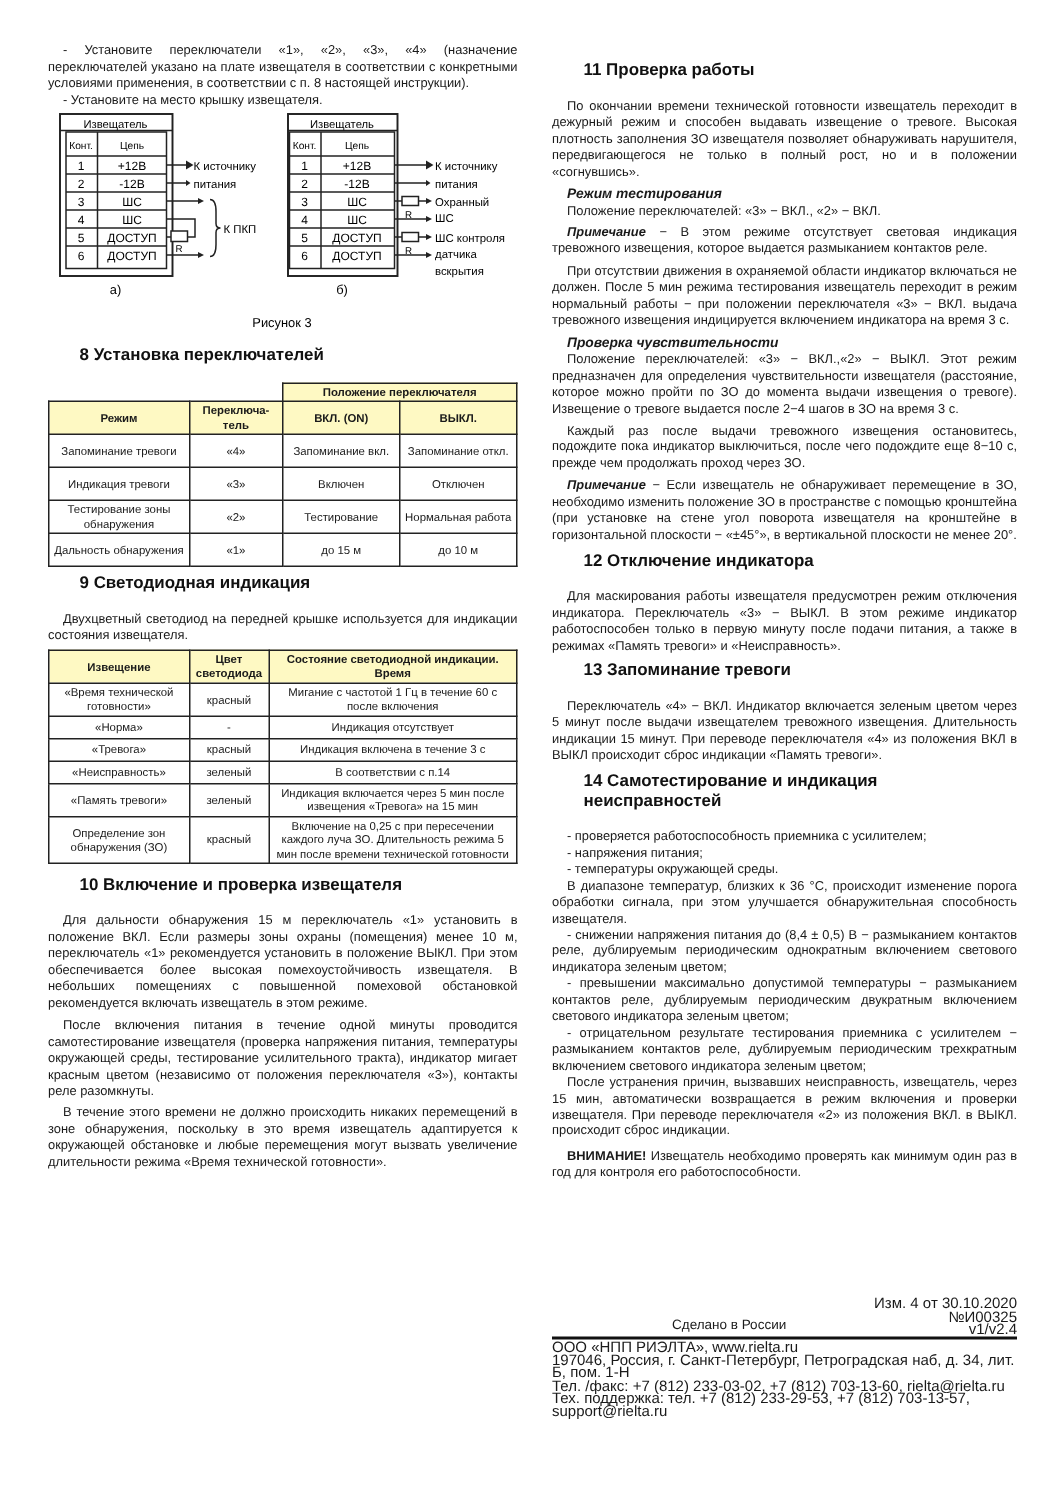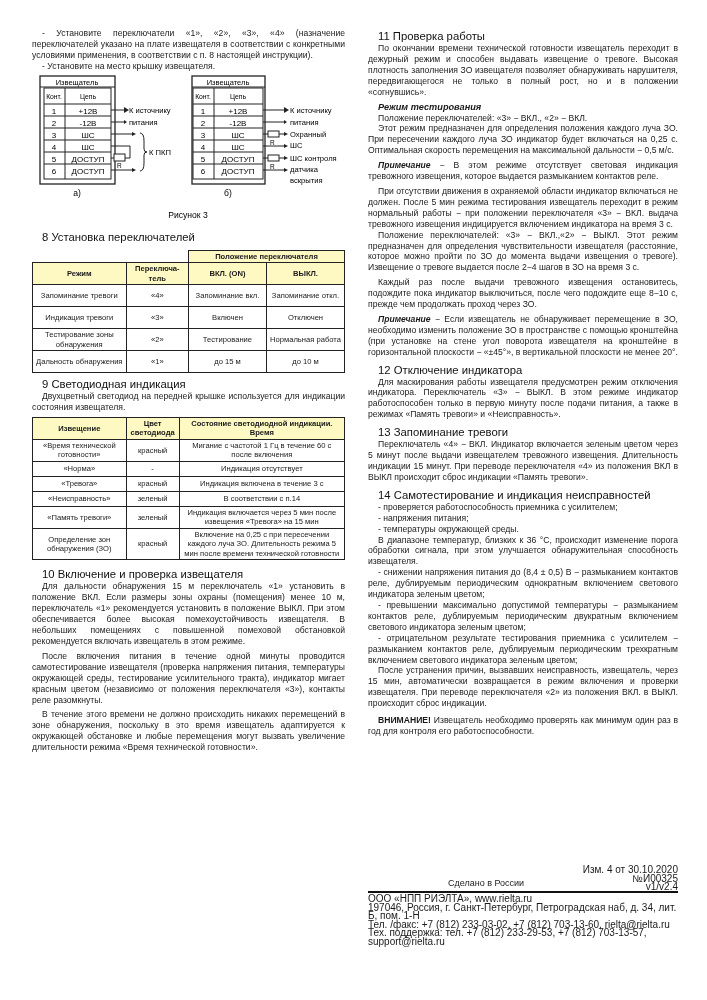--- a/index.html
+++ b/index.html
@@ -4,21 +4,21 @@
 <style>
   html, body { margin:0; padding:0; background:#ffffff; }
   body { width:707px; height:1000px; position:relative; overflow:hidden;
          font-family:"Liberation Sans", sans-serif; color:#1a1a1a; }
   .col { position:absolute; top:0; }
   .left { left:32px; width:313px; }
   .right { left:368px; width:310px; }
   p { margin:0; font-size:8.6px; line-height:10.9px; text-align:justify; }
   p.ind { text-indent:10px; }
   .gap { margin-top:4px; }
-  h2 { margin:0; font-size:11.3px; font-weight:normal; line-height:13px; padding-left:10px; color:#111; }
+  h2 { margin:11px; font-size:11.3px; font-weight:bold; line-height:13px; padding-left:10px; color:#111; }
   h3 { margin:0; font-size:9.2px; font-weight:bold; font-style:italic; line-height:11px; padding-left:10px; }
   .note b { font-style:italic; }
   .tcap { font-size:8.6px; line-height:10.5px; padding-left:10px; }
   table { border-collapse:collapse; width:100%; font-size:7.6px; }
   td, th { border:1.4px solid #222; text-align:center; padding:1px 2px; line-height:9.5px; }
   th { background:#fef9c3; font-weight:bold; }
   .diagram { position:relative; height:150px; }
   .footer-block { position:absolute; left:368px; width:310px; }
   .footer-rule { border-top:2px solid #111; }
   .small { font-size:10px; line-height:8.5px; }
@@ -230,23 +230,23 @@
   <p class="ind">Для дальности обнаружения 15 м переключатель «1» установить в положение ВКЛ. Если размеры зоны охраны (помещения) менее 10 м, переключатель «1» рекомендуется установить в положение ВЫКЛ. При этом обеспечивается более высокая помехоустойчивость извещателя. В небольших помещениях с повышенной помеховой обстановкой рекомендуется включать извещатель в этом режиме.</p>
   <p class="ind gap">После включения питания в течение одной минуты проводится самотестирование извещателя (проверка напряжения питания, температуры окружающей среды, тестирование усилительного тракта), индикатор мигает красным цветом (независимо от положения переключателя «3»), контакты реле разомкнуты.</p>
   <p class="ind gap">В течение этого времени не должно происходить никаких перемещений в зоне обнаружения, поскольку в это время извещатель адаптируется к окружающей обстановке и любые перемещения могут вызвать увеличение длительности режима «Время технической готовности».</p>
 </div>
 
 <div class="col right" style="top:30px;">
   <h2>11 Проверка работы</h2>
   <p class="ind">По окончании времени технической готовности извещатель переходит в дежурный режим и способен выдавать извещение о тревоге. Высокая плотность заполнения ЗО извещателя позволяет обнаруживать нарушителя, передвигающегося не только в полный рост, но и в положении «согнувшись».</p>
   <h3 style="margin-top:4px;">Режим тестирования</h3>
   <p class="ind">Положение переключателей: «3» − ВКЛ., «2» − ВКЛ.</p>
-  <p class="ind">Этот режим предназначен для определения положения каждого луча ЗО. При пересечении каждого луча ЗО индикатор будет включаться на 0,25 с. Оптимальная скорость перемещения на максимальной дальности − 0,5 м/с.</p>
   <p class="ind gap note"><b>Примечание</b><span> − В этом режиме отсутствует световая индикация тревожного извещения, которое выдается размыканием контактов реле.</span></p>
   <p class="ind gap">При отсутствии движения в охраняемой области индикатор включаться не должен. После 5 мин режима тестирования извещатель переходит в режим нормальный работы − при положении переключателя «3» − ВКЛ. выдача тревожного извещения индицируется включением индикатора на время 3 с.</p>
+  <h3 style="margin-top:4px;">Проверка чувствительности</h3>
   <p class="ind">Положение переключателей: «3» − ВКЛ.,«2» − ВЫКЛ. Этот режим предназначен для определения чувствительности извещателя (расстояние, которое можно пройти по ЗО до момента выдачи извещения о тревоге). Извещение о тревоге выдается после 2−4 шагов в ЗО на время 3 с.</p>
   <p class="ind gap">Каждый раз после выдачи тревожного извещения остановитесь, подождите пока индикатор выключиться, после чего подождите еще 8−10 с, прежде чем продолжать проход через ЗО.</p>
   <p class="ind gap note"><b>Примечание</b><span> − Если извещатель не обнаруживает перемещение в ЗО, необходимо изменить положение ЗО в пространстве с помощью кронштейна (при установке на стене угол поворота извещателя на кронштейне в горизонтальной плоскости − «±45°», в вертикальной плоскости не менее 20°.</span></p>
 
   <h2 style="margin-top:6px;">12 Отключение индикатора</h2>
   <p class="ind">Для маскирования работы извещателя предусмотрен режим отключения индикатора. Переключатель «3» − ВЫКЛ. В этом режиме индикатор работоспособен только в первую минуту после подачи питания, а также в режимах «Память тревоги» и «Неисправность».</p>
 
   <h2 style="margin-top:6px;">13 Запоминание тревоги</h2>
   <p class="ind">Переключатель «4» − ВКЛ. Индикатор включается зеленым цветом через 5 минут после выдачи извещателем тревожного извещения. Длительность индикации 15 минут. При переводе переключателя «4» из положения ВКЛ в ВЫКЛ происходит сброс индикации «Память тревоги».</p>
 

